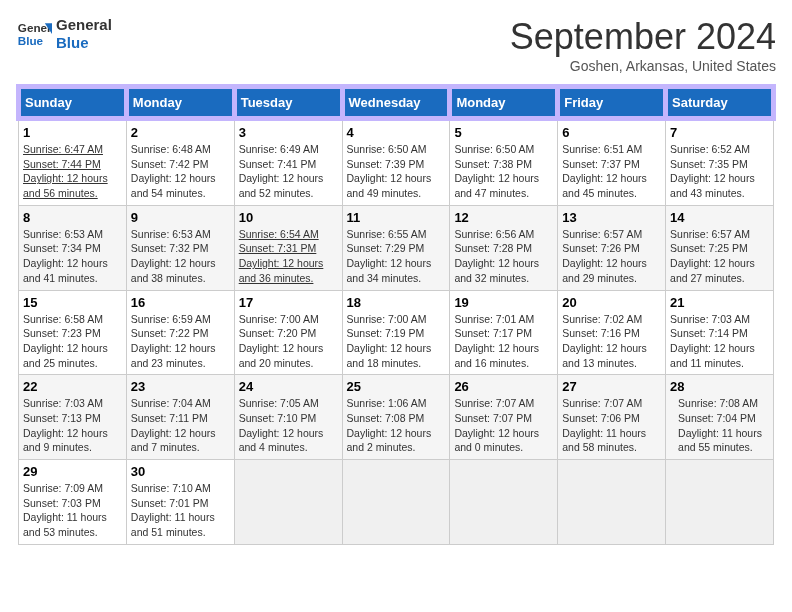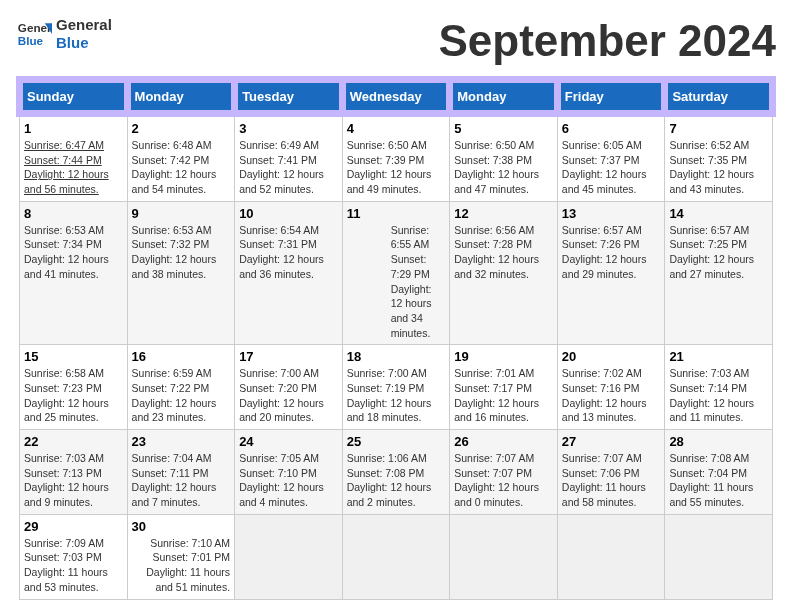--- a/index.html
+++ b/index.html
@@ -22,41 +22,41 @@
       gap: 4px;
     }
     .logo-icon {
       width: 36px;
       height: 36px;
     }
     .title-block {
       text-align: right;
     }
     .month-title {
-      font-size: 44px;
-      font-weight: bold;
+      font-size: 36px;
+      font-weight: normal;
       color: #333;
     }
     .location {
       font-size: 14px;
       color: #555;
     }
     table {
       width: 100%;
       border-collapse: collapse;
       font-size: 11px;
     }
     th {
       background-color: #1a6bbf;
       color: #fff;
       padding: 6px 4px;
       text-align: left;
       font-size: 13px;
       font-weight: bold;
-      border: 7px solid #c4b5fd;
+      border: 5px solid #c4b5fd;
     }
     td {
       border: 1px solid #ccc;
       vertical-align: top;
       padding: 4px;
       width: 107px;
       min-height: 70px;
       background: #fff;
     }
     tr:nth-child(even) td {
@@ -87,20 +87,21 @@
       <text x="2" y="32" font-size="13" font-weight="bold" fill="#1a6bbf">Blue</text>
       <polygon points="32,8 40,8 40,20" fill="#1a6bbf"></polygon>
     </svg>
     <div style="display:flex;flex-direction:column;line-height:1.2;">
       <span style="font-size:15px;font-weight:bold;color:#333;">General</span>
       <span style="font-size:15px;font-weight:bold;color:#1a6bbf;">Blue</span>
     </div>
   </div>
   <div class="title-block">
     <div class="month-title">September 2024</div>
+    <div class="location">Goshen, Arkansas, United States</div>
   </div>
 </div>
 
 <table>
   <thead>
     <tr id="header-row">
         <th>Sunday</th>
         <th>Monday</th>
         <th>Tuesday</th>
         <th>Wednesday</th>
@@ -141,21 +142,21 @@
         </td>
         <td>
           <span class="day-num">5</span>
           <div class="day-info" style="white-space: pre-line;">Sunrise: 6:50 AM
 Sunset: 7:38 PM
 Daylight: 12 hours
 and 47 minutes.</div>
         </td>
         <td>
           <span class="day-num">6</span>
-          <div class="day-info" style="white-space: pre-line;">Sunrise: 6:05 AM
+          <div class="day-info" style="white-space: pre-line;">Sunrise: 6:51 AM
 Sunset: 7:37 PM
 Daylight: 12 hours
 and 45 minutes.</div>
         </td>
         <td>
           <span class="day-num">7</span>
           <div class="day-info" style="white-space: pre-line;">Sunrise: 6:52 AM
 Sunset: 7:35 PM
 Daylight: 12 hours
 and 43 minutes.</div>
@@ -171,28 +172,28 @@
         </td>
         <td>
           <span class="day-num">9</span>
           <div class="day-info" style="white-space: pre-line;">Sunrise: 6:53 AM
 Sunset: 7:32 PM
 Daylight: 12 hours
 and 38 minutes.</div>
         </td>
         <td>
           <span class="day-num">10</span>
-          <div class="day-info" style="white-space: pre-line;">Sunrise: 6:54 AM
+          <div class="day-info" style="white-space: pre-line; text-decoration: underline;">Sunrise: 6:54 AM
 Sunset: 7:31 PM
 Daylight: 12 hours
 and 36 minutes.</div>
         </td>
         <td>
           <span class="day-num">11</span>
-          <div class="day-info" style="white-space: pre-line; margin-left: 44px;">Sunrise: 6:55 AM
+          <div class="day-info" style="white-space: pre-line;">Sunrise: 6:55 AM
 Sunset: 7:29 PM
 Daylight: 12 hours
 and 34 minutes.</div>
         </td>
         <td>
           <span class="day-num">12</span>
           <div class="day-info" style="white-space: pre-line;">Sunrise: 6:56 AM
 Sunset: 7:28 PM
 Daylight: 12 hours
 and 32 minutes.</div>
@@ -301,37 +302,37 @@
         </td>
         <td>
           <span class="day-num">27</span>
           <div class="day-info" style="white-space: pre-line;">Sunrise: 7:07 AM
 Sunset: 7:06 PM
 Daylight: 11 hours
 and 58 minutes.</div>
         </td>
         <td>
           <span class="day-num">28</span>
-          <div class="day-info" style="white-space: pre-line;">Sunrise: 7:08 AM
+          <div class="day-info" style="white-space: pre-line; margin-left: 8px;">Sunrise: 7:08 AM
 Sunset: 7:04 PM
 Daylight: 11 hours
 and 55 minutes.</div>
         </td>
       </tr>
       <tr>
         <td>
           <span class="day-num">29</span>
           <div class="day-info" style="white-space: pre-line;">Sunrise: 7:09 AM
 Sunset: 7:03 PM
 Daylight: 11 hours
 and 53 minutes.</div>
         </td>
         <td>
           <span class="day-num">30</span>
-          <div class="day-info" style="white-space: pre-line; text-align: right;">Sunrise: 7:10 AM
+          <div class="day-info" style="white-space: pre-line;">Sunrise: 7:10 AM
 Sunset: 7:01 PM
 Daylight: 11 hours
 and 51 minutes.</div>
         </td>
         <td class="empty-cell"></td>
         <td class="empty-cell"></td>
         <td class="empty-cell"></td>
         <td class="empty-cell"></td>
         <td class="empty-cell"></td>
       </tr>

